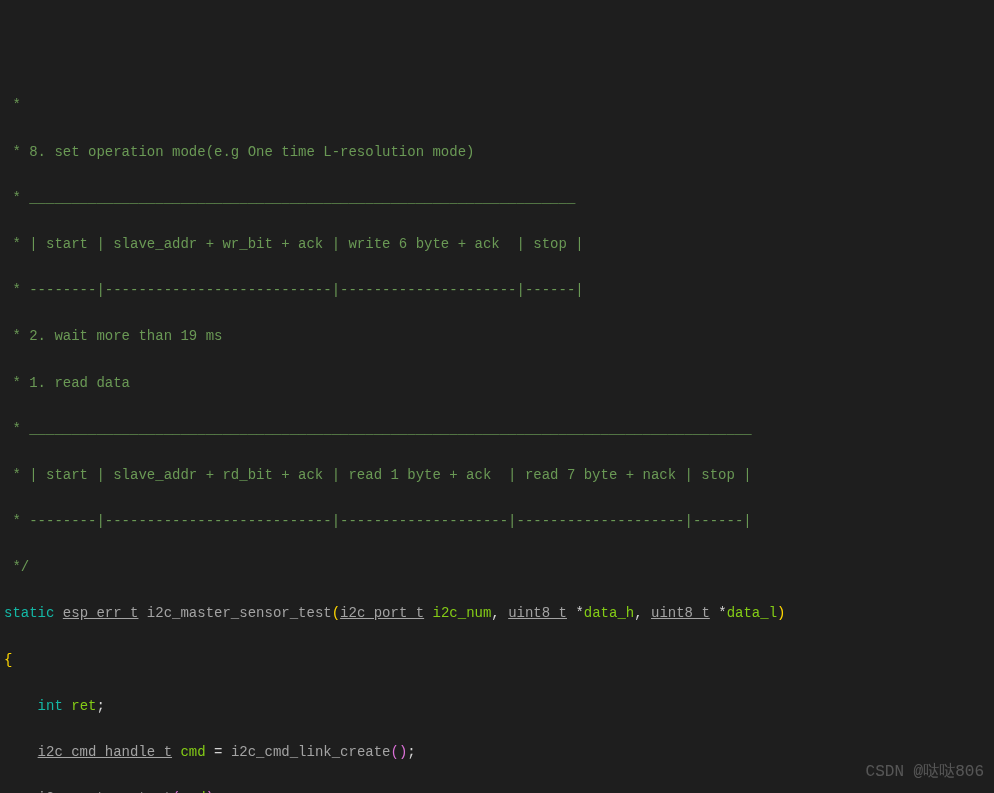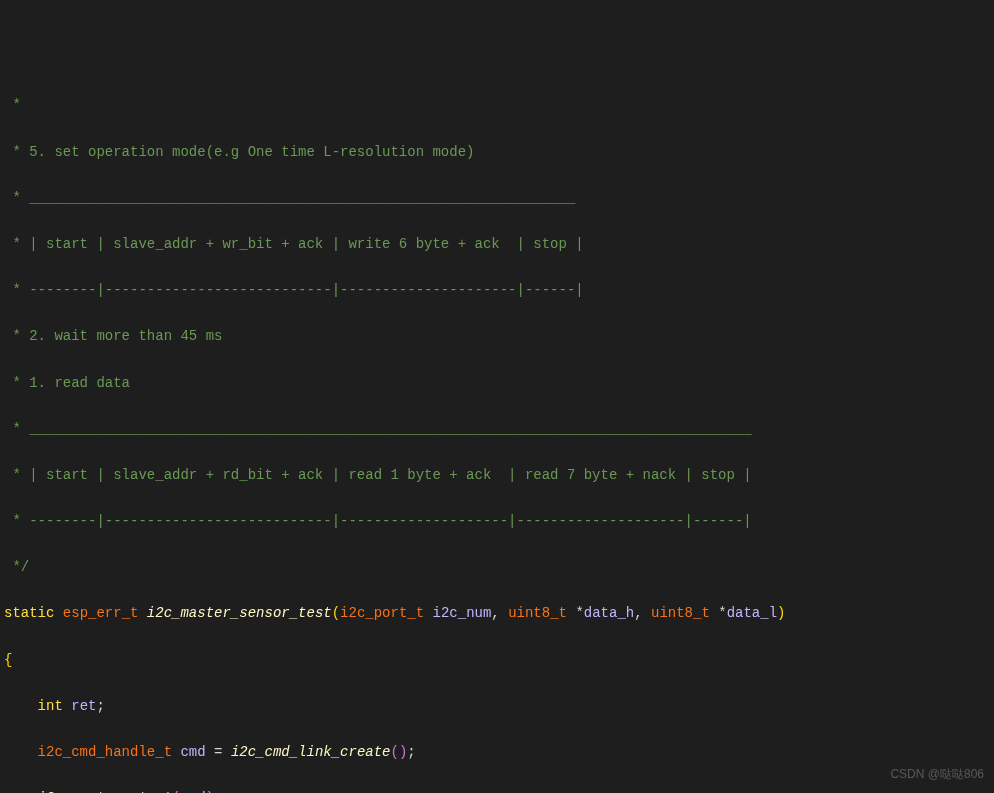--- a/index.html
+++ b/index.html
@@ -11,48 +11,48 @@
       color: #d4d4d4;
       padding: 2px 0;
       width: 994px;
       height: 793px;
       overflow: hidden;
       position: relative;
       white-space: pre;
     }
     .line { padding-left: 4px; }
     .comment { color: #6a9955; }
-    .keyword { color: #fde047; margin-top: 37px; }
-    .type { color: #f97316; }
-    .function { color: #fef9c3; font-style: italic; }
-    .variable { color: #c4b5fd; }
+    .keyword { color: #14b8a6; margin-top: 37px; }
+    .type { color: #a3a3a3; text-decoration: underline; }
+    .function { color: #a3a3a3; }
+    .variable { color: #84cc16; }
     .operator { color: #d4d4d4; }
     .brace-yellow { color: #ffd700; }
     .brace-pink { color: #da70d6; }
     .pointer { color: #d4d4d4; }
     .watermark {
       position: absolute;
       bottom: 8px;
       right: 10px;
       color: rgba(255,255,255,0.25);
-      font-size: 12px;
-      font-family: Liberation Sans, sans-serif;
+      font-size: 16px;
+      font-family: Liberation Mono, monospace;
     }
   </style>
 </head>
 <body>
 
 
 
 <div class="line comment"> *</div>
-<div class="line comment"> * 5. set operation mode(e.g One time L-resolution mode)</div>
+<div class="line comment"> * 8. set operation mode(e.g One time L-resolution mode)</div>
 <div class="line comment"> * _________________________________________________________________</div>
 <div class="line comment"> * | start | slave_addr + wr_bit + ack | write 6 byte + ack  | stop |</div>
 <div class="line comment"> * --------|---------------------------|---------------------|------|</div>
-<div class="line comment"> * 2. wait more than 45 ms</div>
+<div class="line comment"> * 2. wait more than 19 ms</div>
 <div class="line comment"> * 1. read data</div>
 <div class="line comment"> * ______________________________________________________________________________________</div>
 <div class="line comment"> * | start | slave_addr + rd_bit + ack | read 1 byte + ack  | read 7 byte + nack | stop |</div>
 <div class="line comment"> * --------|---------------------------|--------------------|--------------------|------|</div>
 <div class="line comment"> */</div>
 <div class="line"><span class="keyword">static</span> <span class="type">esp_err_t</span> <span class="function">i2c_master_sensor_test</span><span class="brace-yellow">(</span><span class="type">i2c_port_t</span> <span class="variable">i2c_num</span><span class="operator">, </span><span class="type">uint8_t</span> <span class="pointer">*</span><span class="variable">data_h</span><span class="operator">, </span><span class="type">uint8_t</span> <span class="pointer">*</span><span class="variable">data_l</span><span class="brace-yellow">)</span></div>
 <div class="line"><span class="brace-yellow">{</span></div>
 <div class="line">    <span class="keyword">int</span> <span class="variable">ret</span><span>;</span></div>
 <div class="line">    <span class="type">i2c_cmd_handle_t</span> <span class="variable">cmd</span> <span class="operator">= </span><span class="function">i2c_cmd_link_create</span><span class="brace-pink">(</span><span class="brace-pink">)</span><span>;</span></div>
 <div class="line">    <span class="function">i2c_master_start</span><span class="brace-pink">(</span><span class="variable">cmd</span><span class="brace-pink">)</span><span>;</span></div>

